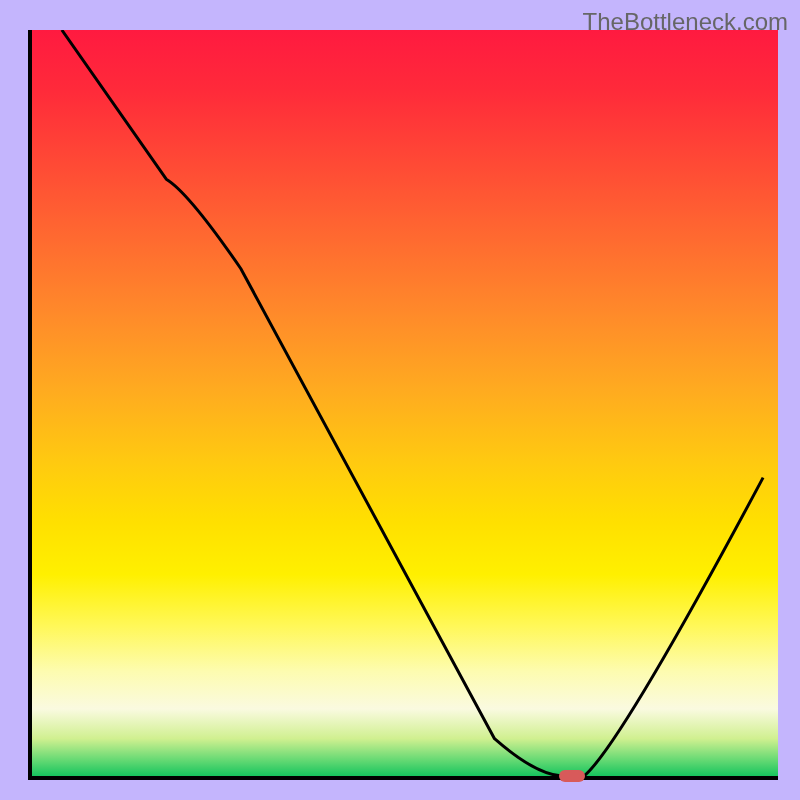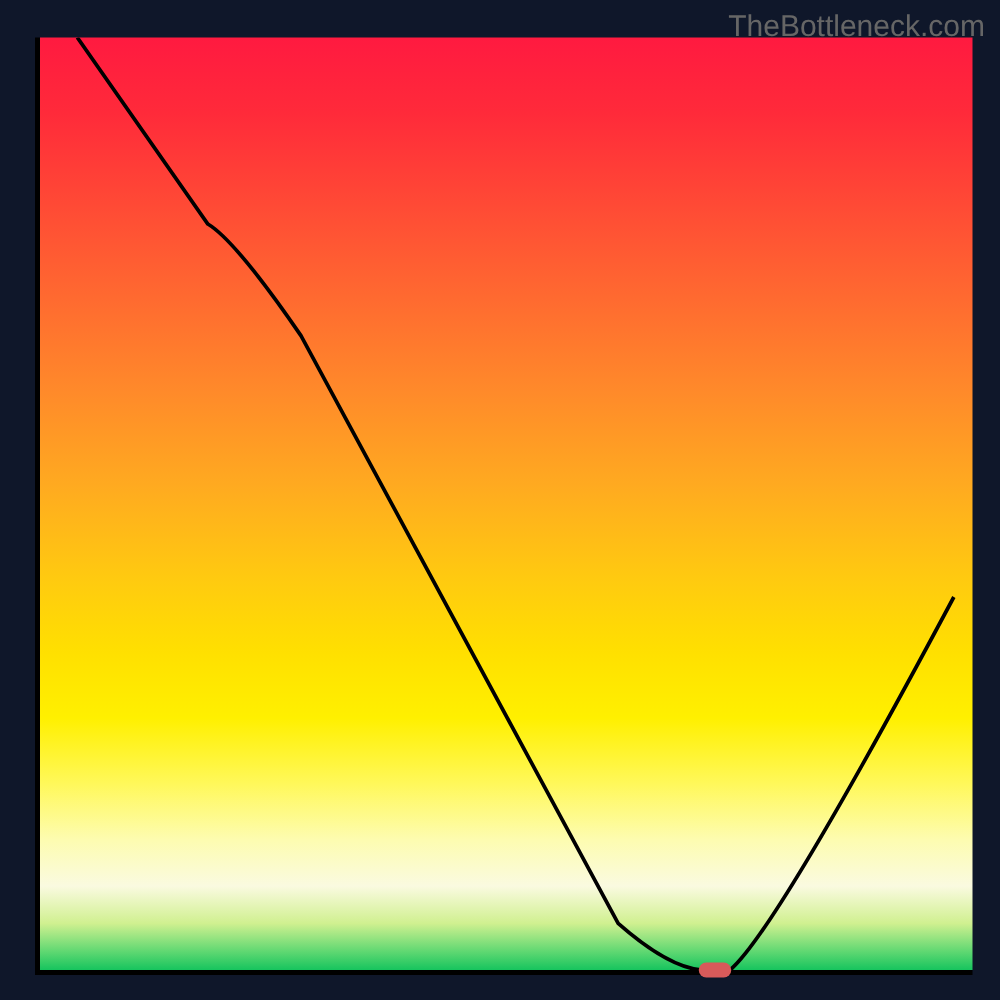--- a/index.html
+++ b/index.html
@@ -1,21 +1,21 @@
 <!DOCTYPE html>
 <html><head>
 <meta charset="utf-8">
 <style>
   * { margin: 0; padding: 0; box-sizing: border-box; }
   body { width: 800px; height: 800px; position: relative; font-family: Arial, sans-serif; }
   .chart-container {
     width: 800px;
     height: 800px;
     position: relative;
-    background: #0f172a;
+    background: #c4b5fd;
   }
   .watermark {
     position: absolute;
     top: 8px;
     right: 12px;
     font-size: 24px;
     color: #666;
     font-weight: normal;
     z-index: 10;
   }

